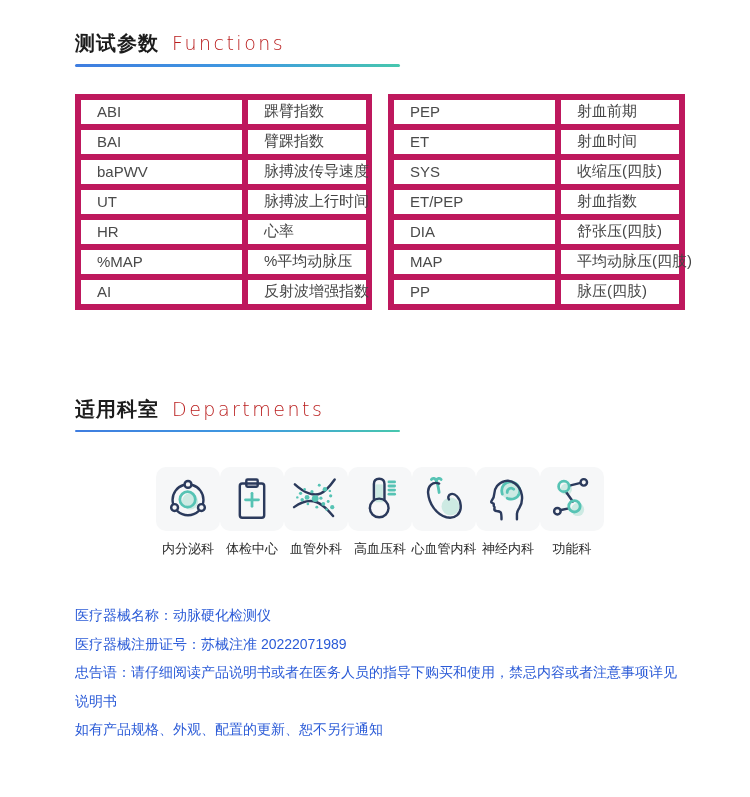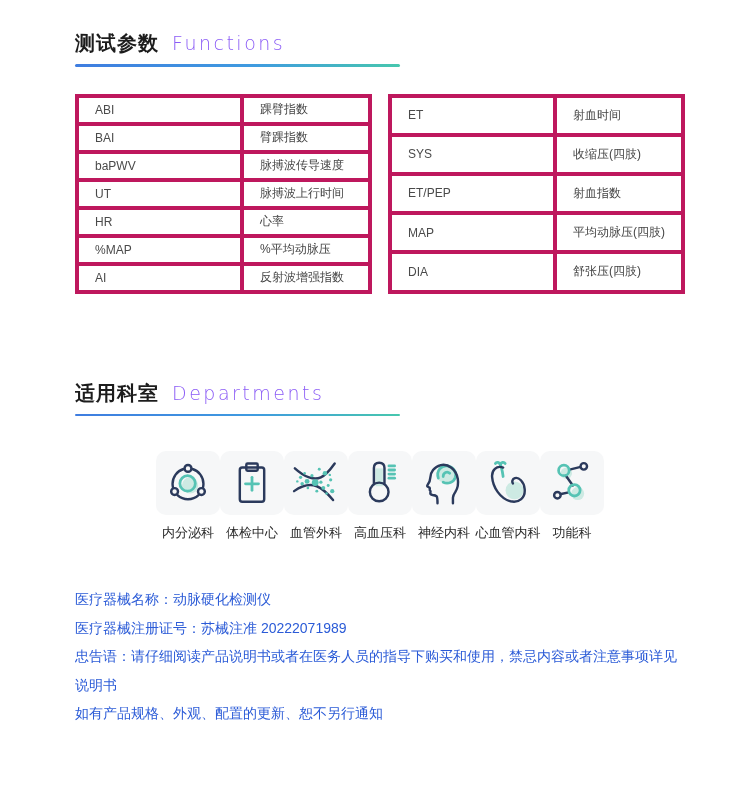--- a/index.html
+++ b/index.html
@@ -6,29 +6,29 @@
   body{
     width:750px;height:797px;background:#ffffff;
     font-family:"Liberation Sans","DejaVu Sans",sans-serif;
     overflow:hidden;
   }
   .page{box-sizing:border-box;width:750px;height:797px;padding:30px 65px 0 75px;}
 
   
   .sec-head{display:flex;align-items:baseline;gap:13px;}
   .title-zh{font-size:20px;font-weight:700;color:#1c1c1c;letter-spacing:1px;}
-  .title-en{font-size:19px;font-weight:200;color:#8b5cf6;letter-spacing:2.5px;font-family:"DejaVu Sans",sans-serif;}
+  .title-en{font-size:19px;font-weight:200;color:#b91c1c;letter-spacing:2.5px;font-family:"DejaVu Sans",sans-serif;}
   .underline{width:325px;height:2.5px;margin-top:7px;border-radius:2px;
     background:linear-gradient(90deg,#3f7de0 0%,#3f9be0 55%,#47c7ae 100%);}
 
   
   .tables{display:flex;justify-content:space-between;margin-top:27px;}
   table{border-collapse:collapse;width:297px;table-layout:fixed;}
-  td{border:4px solid #be185d;height:24px;padding:0 0 0 16px;
-     font-size:12px;color:#454545;white-space:nowrap;margin-top:40px;}
+  td{border:6px solid #be185d;height:24px;padding:0 0 0 16px;
+     font-size:15px;color:#454545;white-space:nowrap;margin-top:40px;}
   td.abbr{width:145px;color:#4a4a4a;}
 
   
   .sec2{margin-top:86px;}
   .depts{display:flex;justify-content:center;margin-top:35px;}
   .dept{width:64px;display:flex;flex-direction:column;align-items:center;}
   .icon-box{width:64px;height:64px;background:#f6f7f8;border-radius:10px;
     display:flex;align-items:center;justify-content:center;}
   .dept-label{margin-top:9px;font-size:13px;color:#2a2a2a;font-weight:500;white-space:nowrap;}
 
@@ -83,38 +83,46 @@
             </tr>
           <tr>
               <td class="abbr">AI</td>
               <td>反射波增强指数</td>
             </tr>
         </tbody>
       </table>
       <table>
         <tbody>
           <tr>
+              <td class="abbr">PEP</td>
+              <td>射血前期</td>
+            </tr>
+          <tr>
               <td class="abbr">ET</td>
               <td>射血时间</td>
             </tr>
           <tr>
               <td class="abbr">SYS</td>
               <td>收缩压(四肢)</td>
             </tr>
           <tr>
               <td class="abbr">ET/PEP</td>
               <td>射血指数</td>
             </tr>
           <tr>
+              <td class="abbr">DIA</td>
+              <td>舒张压(四肢)</td>
+            </tr>
+          <tr>
               <td class="abbr">MAP</td>
               <td>平均动脉压(四肢)</td>
             </tr>
           <tr>
-              <td class="abbr">DIA</td>
-              <td>舒张压(四肢)</td>
+              <td class="abbr">PP</td>
+              <td>脉压(四肢)</td>
             </tr>
         </tbody>
       </table>
     </div>
   </section>
 
   <section class="sec2">
     <div class="sec-head">
       <span class="title-zh">适用科室</span>
       <span class="title-en">Departments</span>
@@ -188,40 +196,40 @@
             <line class="st-teal" x1="43" y1="21" x2="50" y2="21" stroke-width="3"></line>
             <line class="st-teal" x1="43" y1="26" x2="50" y2="26" stroke-width="3"></line>
           </svg>
         </div>
         <div class="dept-label">高血压科</div>
       </div>
 
       <div class="dept">
         <div class="icon-box">
           <svg width="52" height="52" viewBox="0 0 64 64">
-            <path class="f-light" d="M25,27 C21,18 28,10 36,11 C44,12 48,19 46,26 C44,31 38,34 32,32 C28,31 26,29 25,27 Z"></path>
-            <path class="st-teal" stroke-width="2.6" d="M25,26 C22,17 29,10 36,11 C43,12 48,18 46,25 C44,31 37,34 31,31"></path>
-            <path class="st-teal" stroke-width="2.6" d="M31,24 C31,19 36,17 39,20"></path>
-            <path class="st-navy" stroke-width="3.2" d="M43,57 L43,50 C43,48 44,46 46,43 C49,38 50,33 49,27 C47,15 37,8 28,10 C20,12 15,19 15,26 C15,29 14,31 12,34 C11,35.5 11,36.5 13,37 C14,37.3 14.5,37.6 14.5,38 C14.5,39.5 14,40.5 15,41.5 C15.8,42.2 15.5,43 15.2,44 C15,45.5 16,46.5 18,46.8 C20,47 22,47.5 23,48.5 C24,50 24,53 24,57"></path>
-          </svg>
-        </div>
-        <div class="dept-label">神经内科</div>
-      </div>
-
-      <div class="dept">
-        <div class="icon-box">
-          <svg width="52" height="52" viewBox="0 0 64 64">
             <circle class="f-light" cx="40" cy="41" r="11"></circle>
             <path class="st-teal" stroke-width="3" d="M26,24 C25,17 24.5,13 22.5,9.5"></path>
             <path class="st-teal" stroke-width="3" d="M22.5,9.5 C21.5,6.5 18,5.5 16.5,8"></path>
             <path class="st-teal" stroke-width="3" d="M22.5,9.5 C23.5,6.5 27,5.5 28.5,8"></path>
             <path class="st-navy" stroke-width="3.4" d="M26,13 C18,10 11.5,16 12.5,25 C13.5,37 22,51 35,54.5 C46,57 53.5,50 52.5,39.5 C51.7,30 45,24.5 40.5,26 C37.5,27 36.5,30 38,32.5"></path>
           </svg>
         </div>
         <div class="dept-label">心血管内科</div>
+      </div>
+
+      <div class="dept">
+        <div class="icon-box">
+          <svg width="52" height="52" viewBox="0 0 64 64">
+            <path class="f-light" d="M25,27 C21,18 28,10 36,11 C44,12 48,19 46,26 C44,31 38,34 32,32 C28,31 26,29 25,27 Z"></path>
+            <path class="st-teal" stroke-width="2.6" d="M25,26 C22,17 29,10 36,11 C43,12 48,18 46,25 C44,31 37,34 31,31"></path>
+            <path class="st-teal" stroke-width="2.6" d="M31,24 C31,19 36,17 39,20"></path>
+            <path class="st-navy" stroke-width="3.2" d="M43,57 L43,50 C43,48 44,46 46,43 C49,38 50,33 49,27 C47,15 37,8 28,10 C20,12 15,19 15,26 C15,29 14,31 12,34 C11,35.5 11,36.5 13,37 C14,37.3 14.5,37.6 14.5,38 C14.5,39.5 14,40.5 15,41.5 C15.8,42.2 15.5,43 15.2,44 C15,45.5 16,46.5 18,46.8 C20,47 22,47.5 23,48.5 C24,50 24,53 24,57"></path>
+          </svg>
+        </div>
+        <div class="dept-label">神经内科</div>
       </div>
 
       <div class="dept">
         <div class="icon-box">
           <svg width="52" height="52" viewBox="0 0 64 64">
             <circle class="f-light" cx="25" cy="20" r="7"></circle>
             <circle class="f-light" cx="39" cy="45" r="8"></circle>
             <line class="st-navy" x1="29" y1="15.5" x2="41.5" y2="12.5"></line>
             <line class="st-navy" x1="18.5" y1="45.5" x2="28" y2="43.5"></line>
             <line class="st-navy" x1="24.5" y1="23" x2="33" y2="35"></line>

